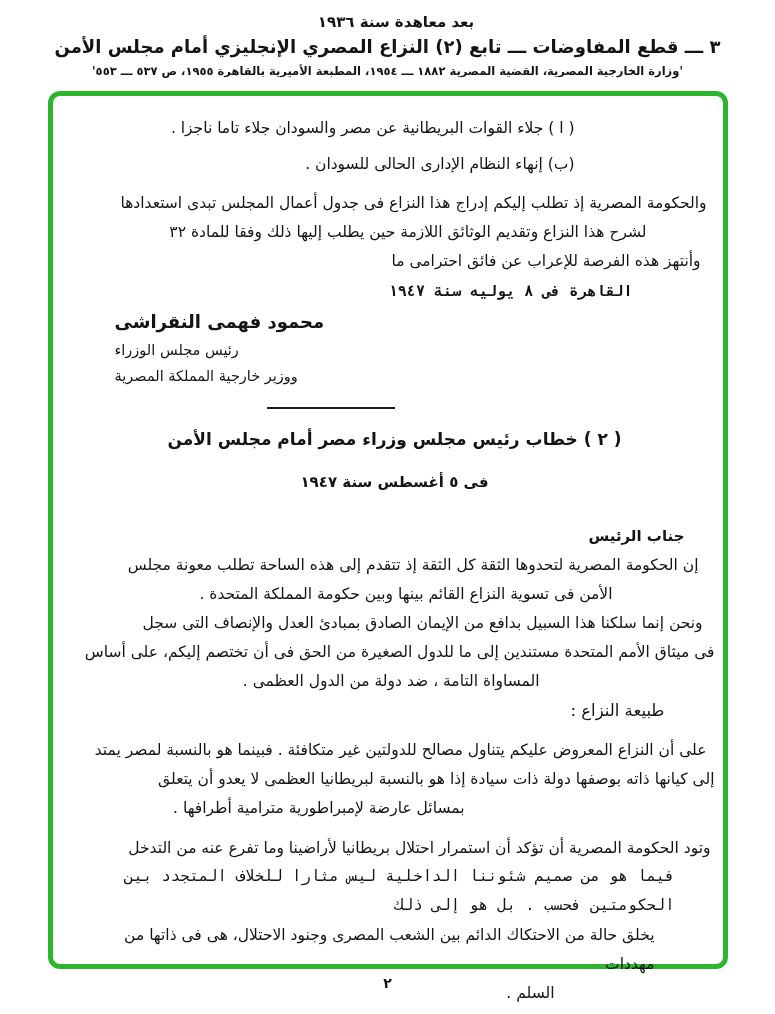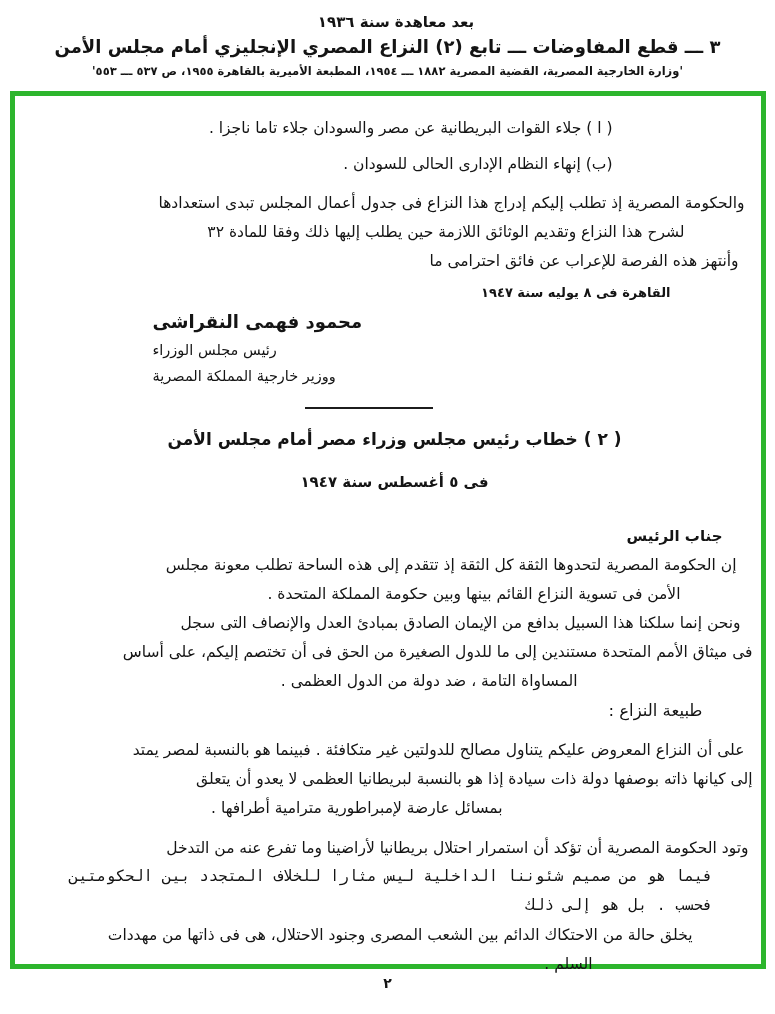--- a/index.html
+++ b/index.html
@@ -14,30 +14,30 @@
   .page { width:775px; height:1014px; position:relative; }
 
   
   .header { text-align:center; padding-top:13px; }
   .header .h-treaty { font-size:15px; font-weight:bold;padding-left:17px; }
   .header .h-title  { font-size:18px; font-weight:bold; margin-top:5px; }
   .header .h-source { font-size:11.5px; font-weight:bold; margin-top:7px; }
 
   
   .frame {
-    width:756px; height:878px;
+    width:680px; height:878px;
     margin:13px auto 0 auto;
     border:5px solid #2db52d;
-    border-radius:0;
+    border-radius:12px;
     padding:18px 8px 0 22px;
     background:#ffffff;
   }
 
   .ln { font-size:15.5px; line-height:29px; text-align:right; }
-  .small { font-size:13px; line-height:24px; }
+  .small { font-size:15px; line-height:24px;font-family:Liberation Mono, monospace; }
 
   .clause        { margin-right:140px; }
   .req-1         { margin-right:8px;  margin-top:10px; }
   .req-2         { margin-right:68px; }
   .closing       { margin-right:14px; }
   .date-line     { margin-right:82px; margin-top:5px; font-weight:bold; }
 
   .sig-block     { width:320px; margin:2px 280px 0 auto; text-align:left; }
   .sig-name      { font-size:18px; font-weight:bold; line-height:30px; }
   .sig-title     { font-size:14.5px; line-height:26px; }
@@ -48,21 +48,21 @@
   }
 
   .speech-heading { text-align:center; font-size:17px; font-weight:bold;
                     line-height:31px; margin-top:15px; }
   .speech-date    { text-align:center; font-size:15px; font-weight:bold;
                     line-height:27px; margin-top:14px; }
 
   .salutation { margin-top:26px; margin-right:30px; font-weight:bold; font-size:15px; }
 
   .p1-1 { margin-right:16px; }
-  .p1-2 { margin-right:72px; }
+  .p1-2 { margin-right:102px; }
   .p2-1 { margin-right:12px; }
   .p2-2 { margin-right:0; }
   .p2-3 { margin-right:175px; }
 
   .nature-heading { margin-right:50px; font-size:16.5px; font-weight:normal; line-height:29px; }
 
   .p3-1 { margin-right:8px; margin-top:11px; }
   .p3-2 { margin-right:0; }
   .p3-3 { margin-right:250px; }
 

